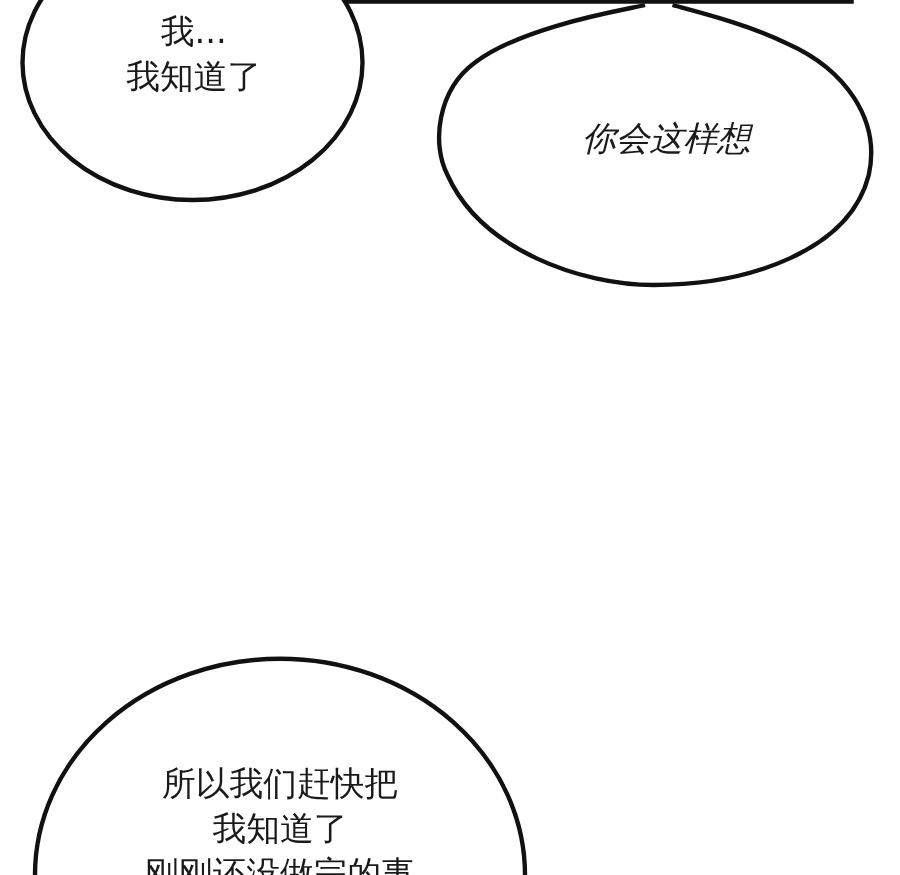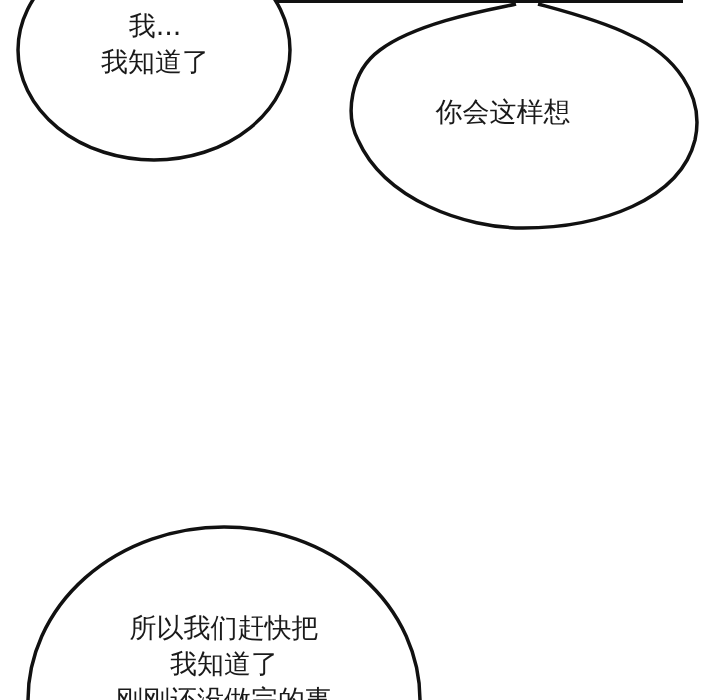--- a/index.html
+++ b/index.html
@@ -21,21 +21,21 @@
   <path d="M 516 4 C 505 7, 420 20, 380 50 C 350 72, 345 115, 358 140 C 385 200, 465 228, 523 228 C 600 228, 680 200, 695 140 C 705 95, 675 55, 630 35 C 600 20, 560 10, 538 4" fill="#fff" stroke="#111" stroke-width="3.5" stroke-linejoin="round"></path>
 
   <ellipse cx="224" cy="700" rx="196" ry="173" fill="#fff" stroke="#111" stroke-width="3.5"></ellipse>
 </svg>
 
 <div class="txt" style="left:60px; top:8px; width:190px;">
   <div>我...</div>
   <div>我知道了</div>
 </div>
 
-<div class="txt" style="left:380px; top:94px; width:246px;">
+<div class="txt" style="left:410px; top:94px; width:246px;font-style:italic;">
   <div>你会这样想</div>
 </div>
 
 <div class="txt" style="left:74px; top:610px; width:300px;">
   <div>所以我们赶快把</div>
   <div>我知道了</div>
   <div>刚刚还没做完的事</div>
 </div>
 
 </body></html>

